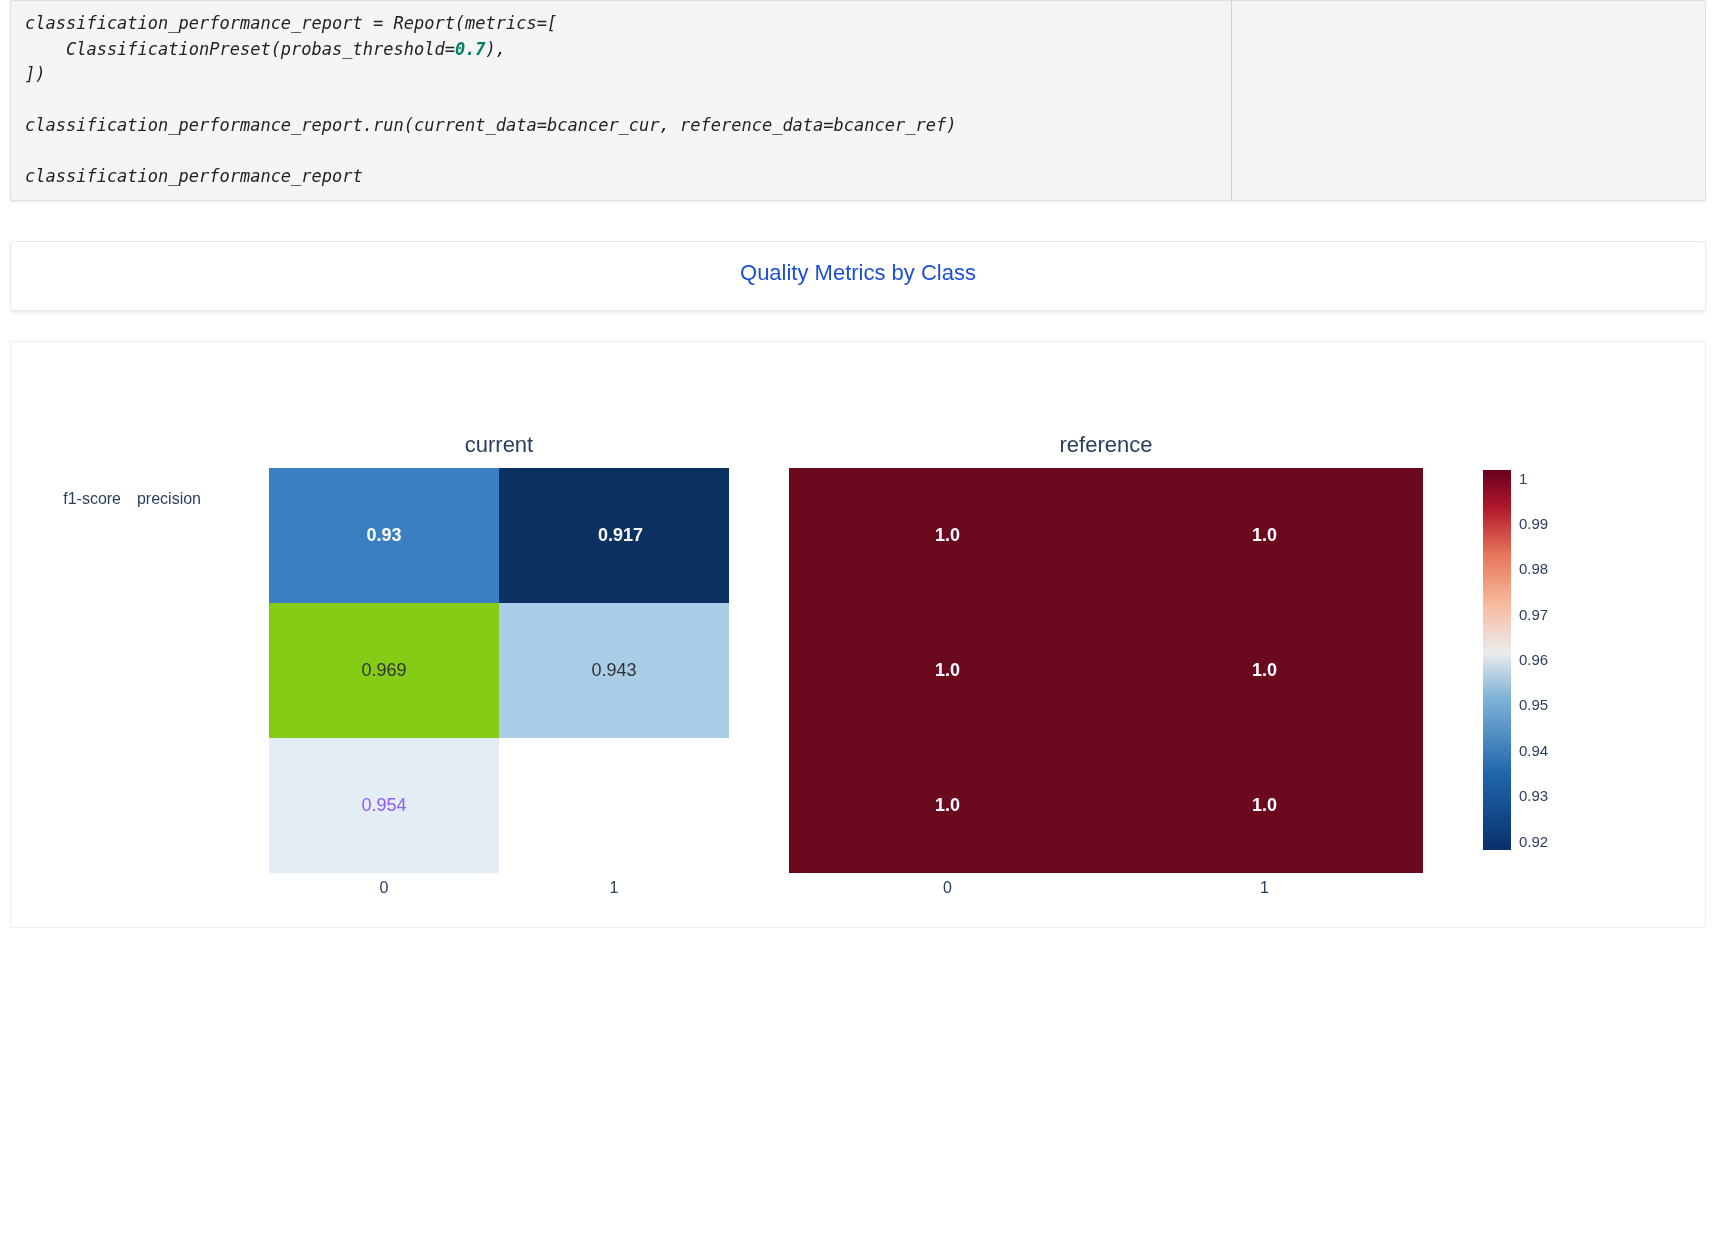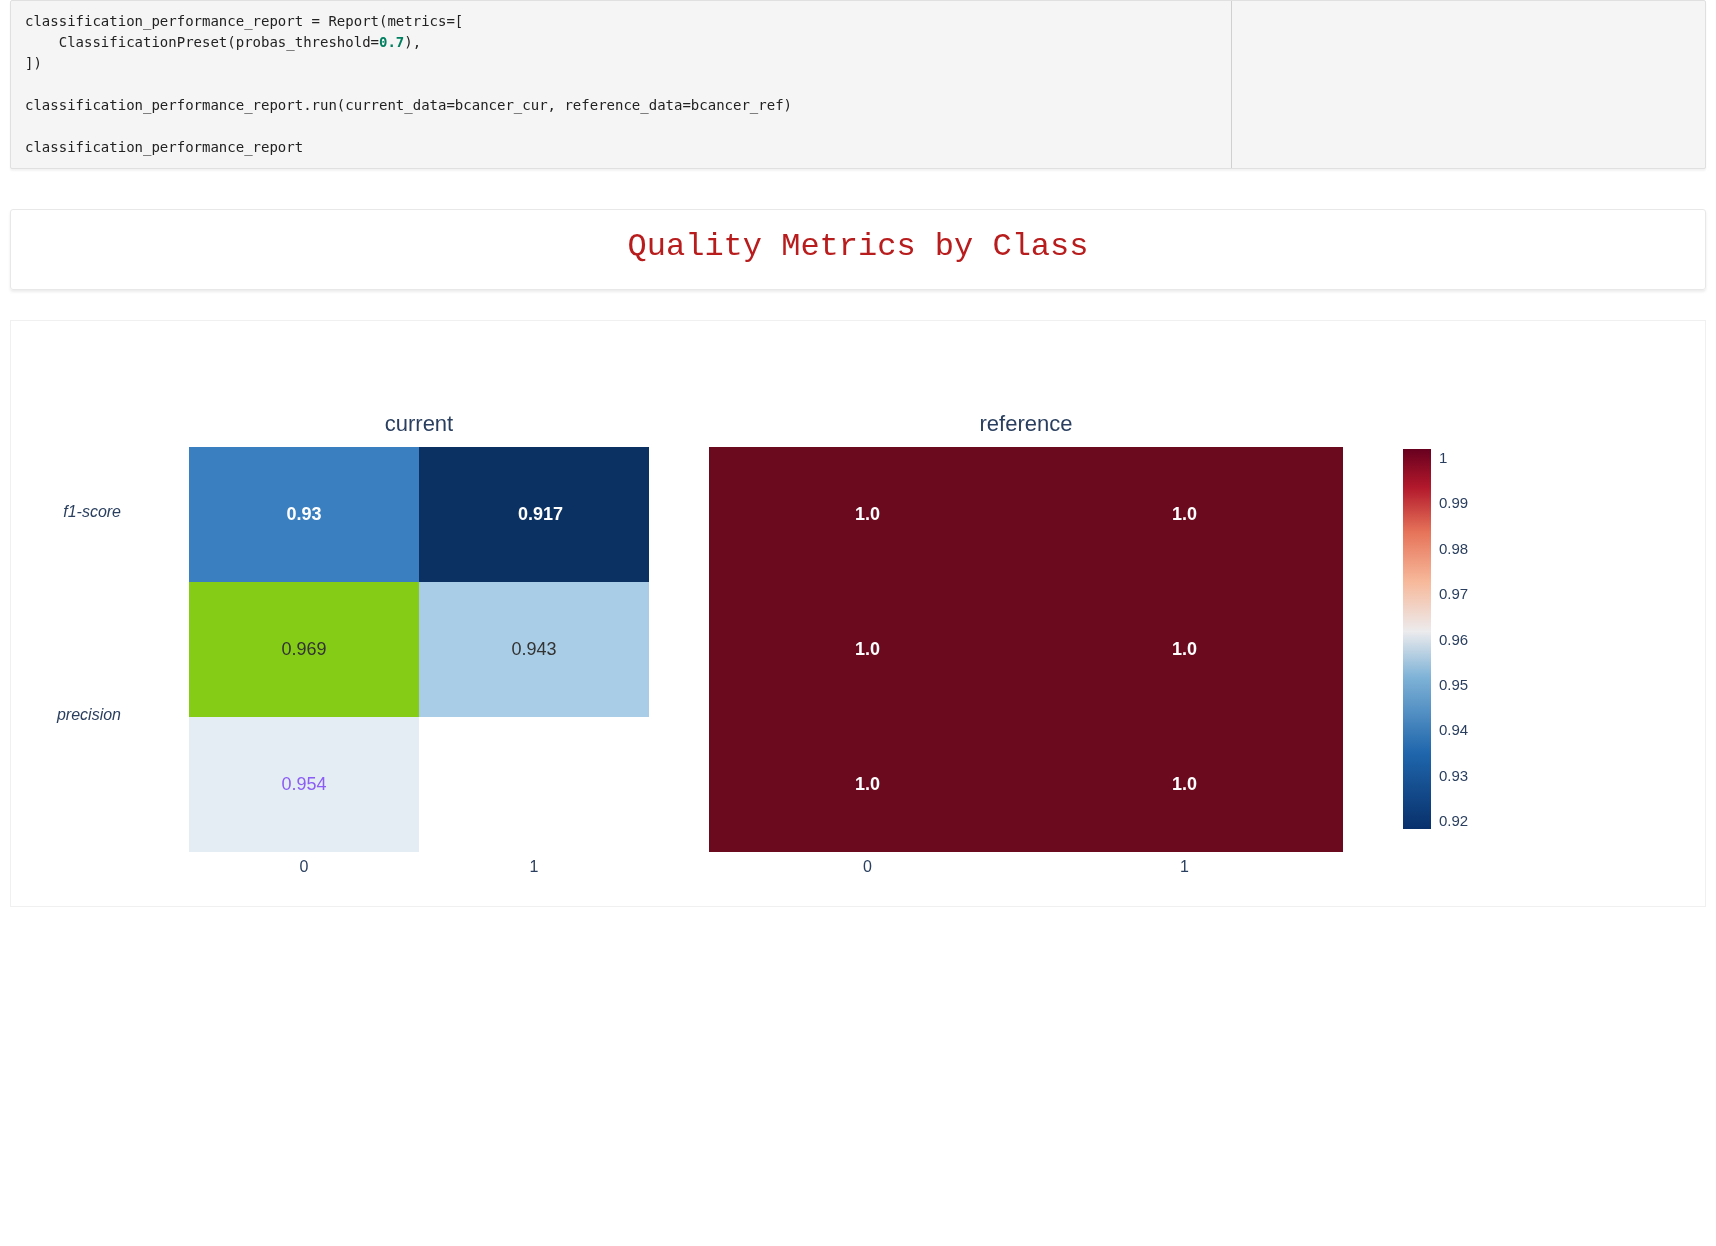--- a/index.html
+++ b/index.html
@@ -10,48 +10,48 @@
     background: #ffffff;
     color: #222;
   }
   .code-cell {
     background: #f5f5f5;
     border: 1px solid #e0e0e0;
     border-radius: 2px;
     padding: 10px 14px;
     margin: 0 10px 0 10px;
     font-family: ui-monospace, SFMono-Regular, "SF Mono", Menlo, Consolas, monospace;
-    font-size: 14px;
+    font-size: 17px;
     line-height: 1.5;
     white-space: pre;
     position: relative;
     box-shadow: 0 2px 2px rgba(0,0,0,0.05);
+    font-style: italic;
   }
   .code-divider {
     position: absolute;
     top: 0;
     bottom: 0;
     width: 1px;
     background: #d0d0d0;
     left: 72%;
   }
   .num-lit { color: #008060; font-weight: 600; }
   .section-card {
     margin: 40px 10px 0 10px;
     border: 1px solid #e8e8e8;
     border-radius: 3px;
     box-shadow: 0 2px 3px rgba(0,0,0,0.08);
     padding: 18px 0 24px 0;
     text-align: center;
   }
   .section-title {
-    font-size: 32px;
+    font-size: 22px;
     font-weight: 500;
-    color: #b91c1c;
-    font-family: Liberation Mono, monospace;
+    color: #1d4ed8;
   }
   .chart-card {
     margin: 30px 10px 0 10px;
     border: 1px solid #f0f0f0;
     padding: 90px 30px 30px 30px;
   }
   .heatmap-wrap {
     display: flex;
     align-items: flex-start;
     gap: 60px;
@@ -61,25 +61,24 @@
     flex-direction: column;
     align-items: center;
   }
   .heatmap-title {
     font-size: 22px;
     color: #2a3f5f;
     margin-bottom: 10px;
   }
   .ylabels {
     display: flex;
-    flex-direction: column;
+    flex-direction: row;
     justify-content: space-around;
     height: 405px;
     margin-right: 8px;
-    font-style: italic;
   }
   .ylabel {
     font-size: 16px;
     color: #2a3f5f;
     text-align: right;
     width: 80px;
     height: 135px;
     display: flex;
     align-items: center;
     justify-content: flex-end;

